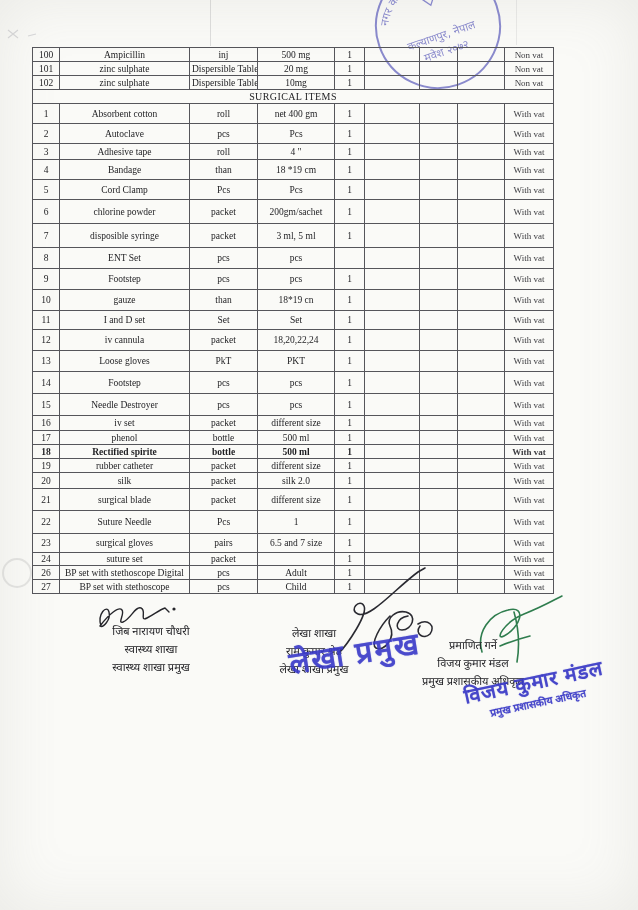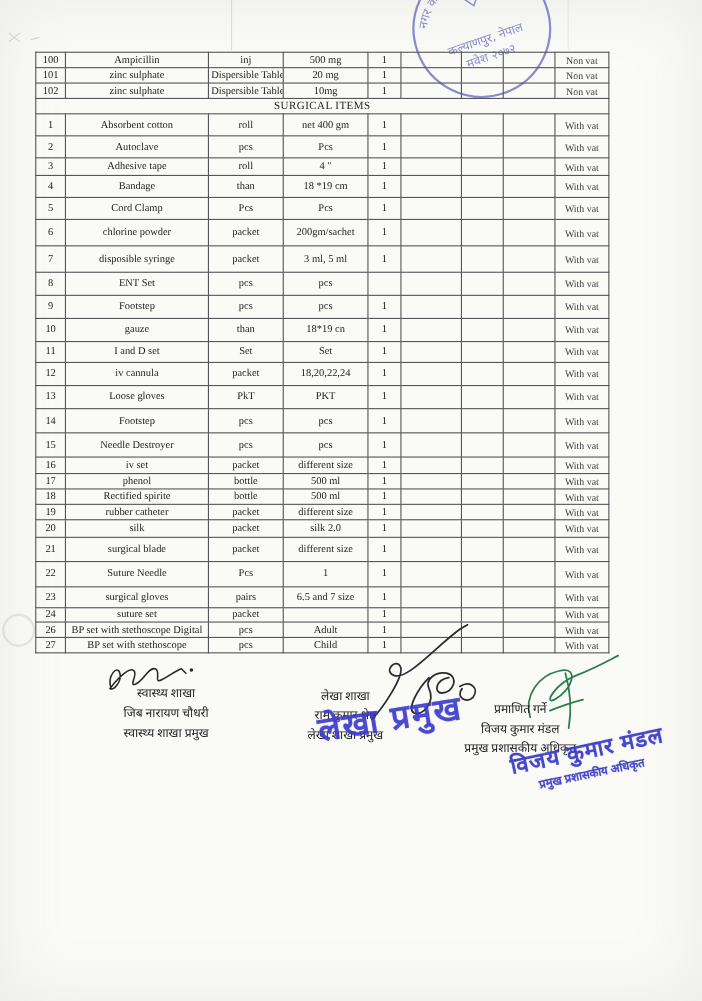--- a/index.html
+++ b/index.html
@@ -313,21 +313,21 @@
           <td>17</td>
           <td>phenol</td>
           <td>bottle</td>
           <td>500 ml</td>
           <td>1</td>
           <td></td>
           <td></td>
           <td></td>
           <td class="c-vat">With vat</td>
         </tr>
-        <tr style="height: 14px;">
+        <tr style="height: 14px; font-weight: bold;">
           <td>18</td>
           <td>Rectified spirite</td>
           <td>bottle</td>
           <td>500 ml</td>
           <td>1</td>
           <td></td>
           <td></td>
           <td></td>
           <td class="c-vat">With vat</td>
         </tr>
@@ -420,22 +420,22 @@
           <td class="c-vat">With vat</td>
         </tr>
       </tbody>
   </table>
 
   <svg class="sig-svg" style="left:95px;top:600px;" width="85" height="34" viewBox="0 0 85 34">
     <path d="M6 26 C2 14 12 4 14 12 C16 20 8 28 5 26 C14 14 24 6 27 10 C30 14 22 24 28 22 C36 19 40 6 46 8 C52 10 44 22 52 18 C60 14 64 10 70 8 L74 12" stroke="#26262b" stroke-width="1.4" fill="none" stroke-linecap="round"></path>
     <circle cx="79" cy="9" r="1.6" fill="#26262b"></circle>
   </svg>
   <div class="sig-block" style="left:82px;top:622px;width:138px;">
+    <div>जिब नारायण चौधरी</div>
     <div>स्वास्थ्य शाखा</div>
-    <div>जिब नारायण चौधरी</div>
     <div>स्वास्थ्य शाखा प्रमुख</div>
   </div>
 
   <svg class="sig-svg" style="left:330px;top:566px;" width="125" height="95" viewBox="0 0 125 95">
     <path d="M8 88 C18 78 38 48 34 40 C30 32 18 44 28 48 C40 53 66 22 88 6 L95 2 M60 50 C50 60 40 78 46 82 C54 86 66 72 60 60 C56 52 66 44 76 46 C88 49 82 64 72 64 C64 64 66 52 78 50 M88 58 C98 52 106 60 100 68 C94 74 84 68 90 60" stroke="#2a2a31" stroke-width="1.6" fill="none" stroke-linecap="round"></path>
   </svg>
   <div class="sig-block" style="left:250px;top:624px;width:128px;">
     <div>लेखा शाखा</div>
     <div>राम कुमार श्रेष्ठ</div>
     <div>लेखा शाखा प्रमुख</div>

